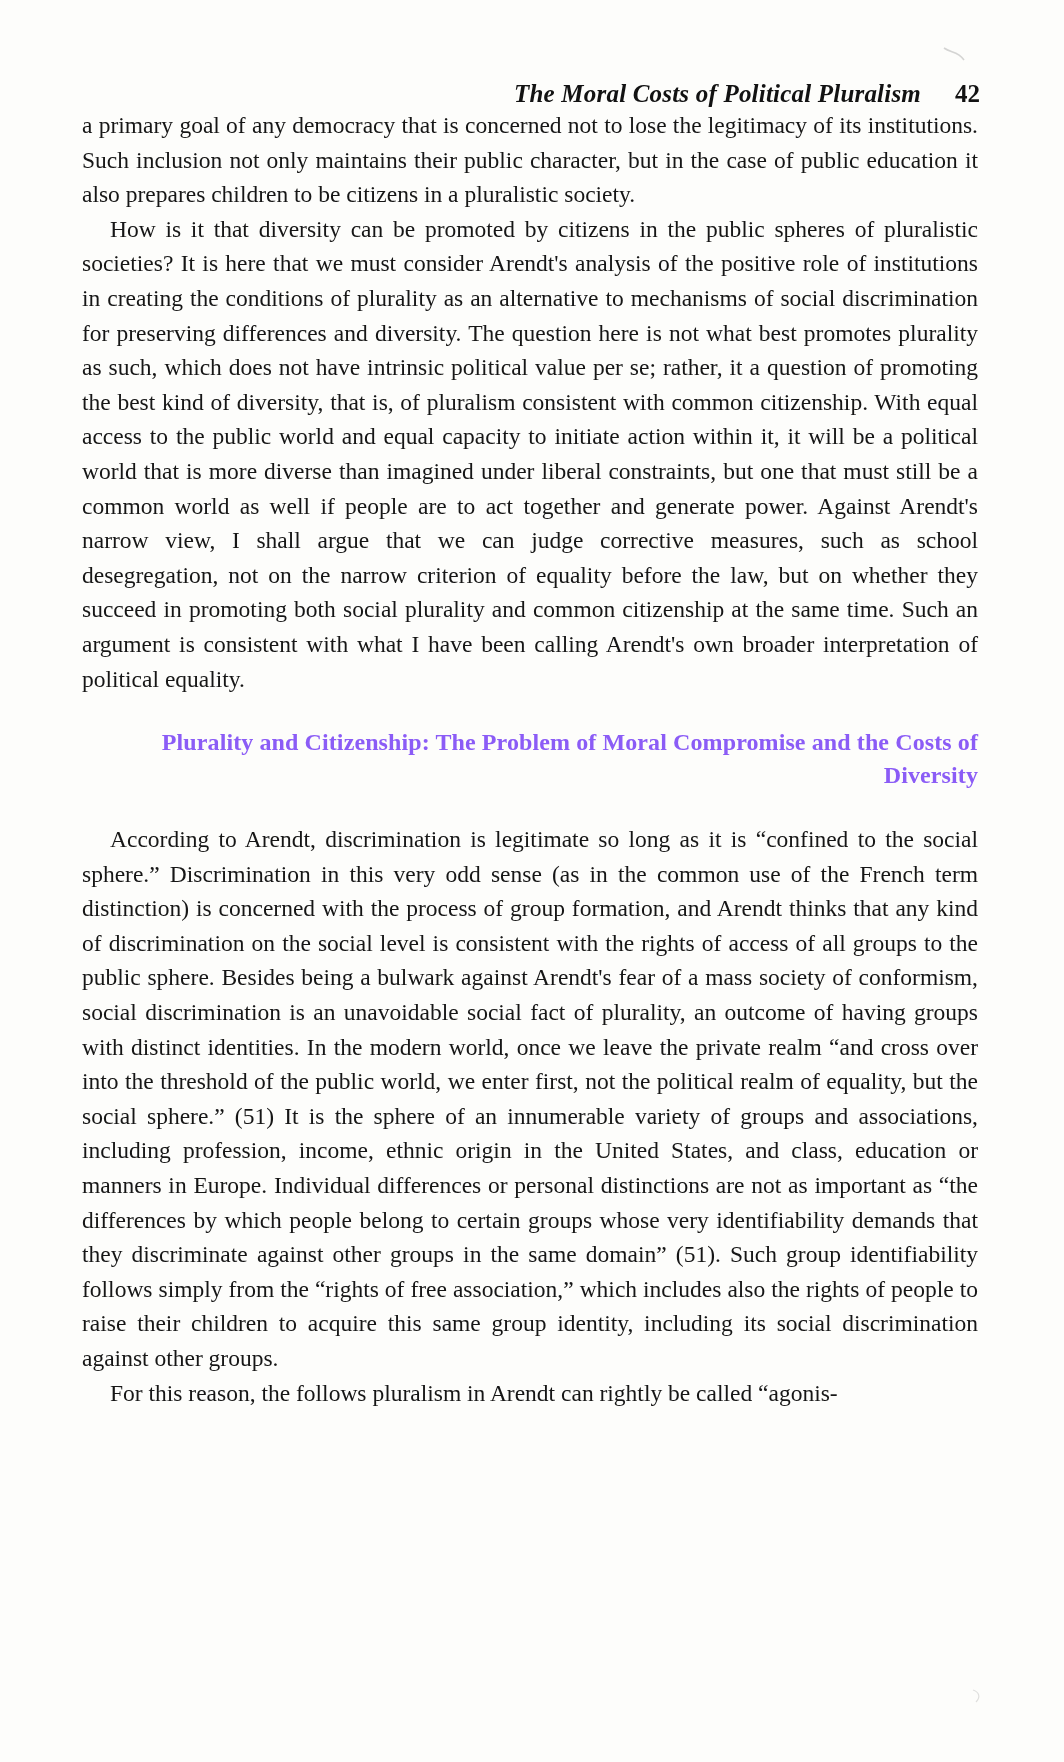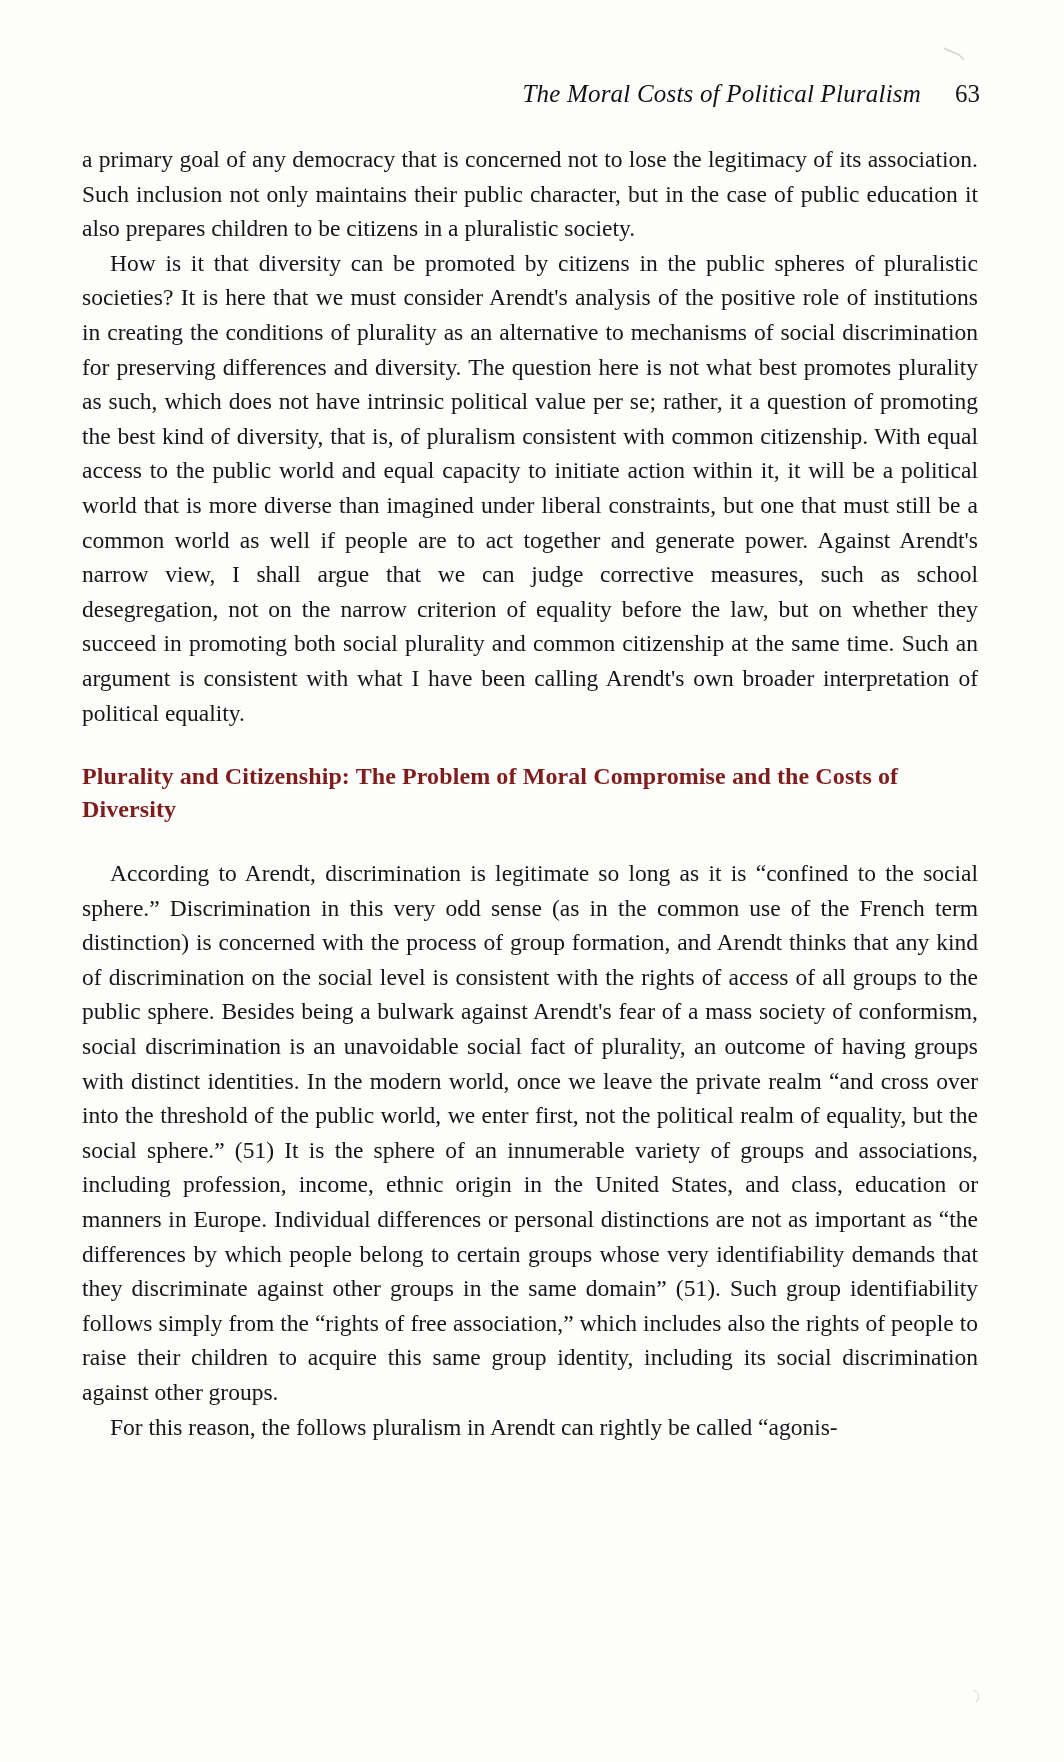--- a/index.html
+++ b/index.html
@@ -29,21 +29,21 @@
     top: 80px;
     width: 916px;
   }
 
   
   .running-head {
     display: flex;
     justify-content: flex-end;
     align-items: baseline;
     padding-right: 8px;
-    margin-bottom: 34px;
+    font-weight: bold;
   }
   .running-title {
     font-style: italic;
     font-size: 25px;
     letter-spacing: 0.2px;
     color: #121212;
   }
   .folio {
     font-size: 25px;
     margin-left: 34px;
@@ -70,22 +70,22 @@
   p.noindent {
     text-indent: 0;
   }
 
   h2.section-heading {
     font-family: "Liberation Serif", serif;
     font-weight: bold;
     font-size: 24px;
     line-height: 33px;
     margin: 30px 0 30px 0;
-    text-align: left;
-    color: #7f1d1d;
+    text-align: right;
+    color: #8b5cf6;
     letter-spacing: 0.1px;
   }
 
   .italic { }
   .mark-top-right {
     position: absolute;
     right: 96px;
     top: 44px;
     width: 26px;
     height: 26px;
@@ -110,26 +110,26 @@
   </svg>
 
   <svg class="mark-bottom-right" viewBox="0 0 16 16" aria-hidden="true">
     <path d="M3 2 C9 4, 11 9, 6 14" stroke="#9a9a9a" stroke-width="1.2" fill="none"></path>
   </svg>
 
   <div class="page-inner">
 
     <div class="running-head">
       <span class="running-title">The Moral Costs of Political Pluralism</span>
-      <span class="folio">63</span>
+      <span class="folio">42</span>
     </div>
 
     <div class="body-col">
 
-      <p class="para noindent">a primary goal of any democracy that is concerned not to lose the legitimacy of its association. Such inclusion not only maintains their public character, but in the case of public education it also prepares children to be citizens in a pluralistic society.</p>
+      <p class="para noindent">a primary goal of any democracy that is concerned not to lose the legitimacy of its institutions. Such inclusion not only maintains their public character, but in the case of public education it also prepares children to be citizens in a pluralistic society.</p>
 
       <p class="para indent">How is it that diversity can be promoted by citizens in the public spheres of pluralistic societies? It is here that we must consider Arendt's analysis of the positive role of institutions in creating the conditions of plurality as an alternative to mechanisms of social discrimination for preserving differences and diversity. The question here is not what best promotes plurality as such, which does not have intrinsic political value per se; rather, it a question of promoting the best kind of diversity, that is, of pluralism consistent with common citizenship. With equal access to the public world and equal capacity to initiate action within it, it will be a political world that is more diverse than imagined under liberal constraints, but one that must still be a common world as well if people are to act together and generate power. Against Arendt's narrow view, I shall argue that we can judge corrective measures, such as school desegregation, not on the narrow criterion of equality before the law, but on whether they succeed in promoting both social plurality and common citizenship at the same time. Such an argument is consistent with what I have been calling Arendt's own broader interpretation of political equality.</p>
 
       <h2 class="section-heading">Plurality and Citizenship: The Problem of Moral Compromise and the Costs of Diversity</h2>
 
       <p class="para indent">
         <span>According to Arendt, discrimination is legitimate so long as it is “confined to the social sphere.” Discrimination in this very odd sense (as in the common use of the French term </span><span class="italic">distinction</span><span>) is concerned with the process of group formation, and Arendt thinks that any kind of discrimination on the social level is consistent with the rights of access of all groups to the public sphere. Besides being a bulwark against Arendt's fear of a mass society of conformism, social discrimination is an unavoidable social fact of plurality, an outcome of having groups with distinct identities. In the modern world, once we leave the private realm “and cross over into the threshold of the public world, we enter first, not the political realm of equality, but the social sphere.” (51) It is the sphere of an innumerable variety of groups and associations, including profession, income, ethnic origin in the United States, and class, education or manners in Europe. Individual differences or personal distinctions are not as important as “the differences by which people belong to certain groups whose very identifiability demands that they discriminate against other groups in the same domain” (51). Such group identifiability follows simply from the “rights of free association,” which includes also the rights of people to raise their children to acquire this same group identity, including its social discrimination against other groups.</span>
       </p>
 
       <p class="para indent">For this reason, the follows pluralism in Arendt can rightly be called “agonis-</p>

